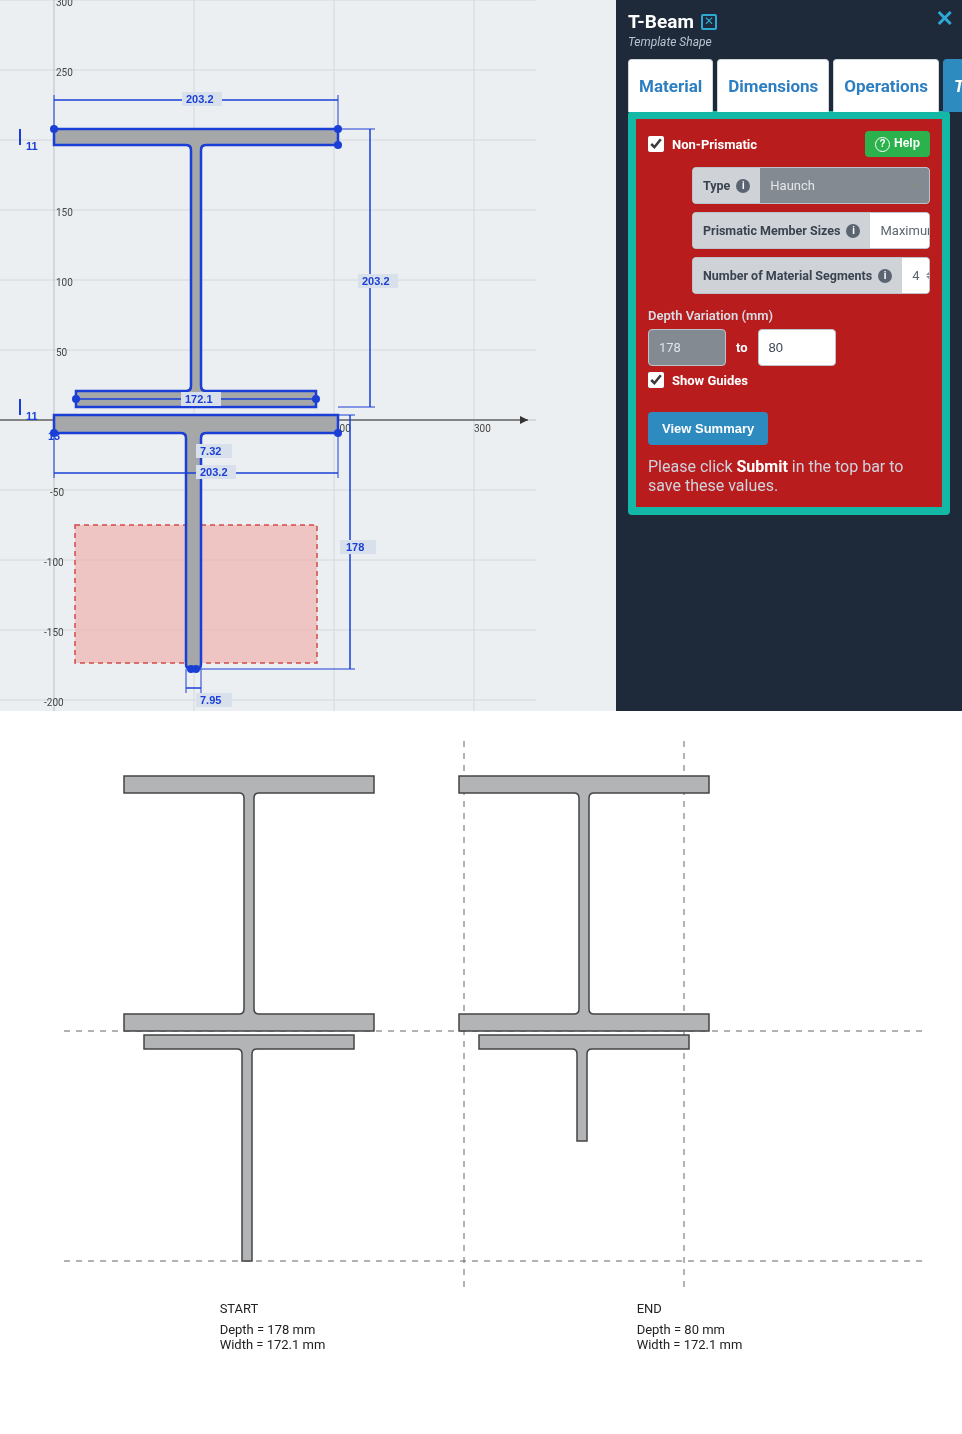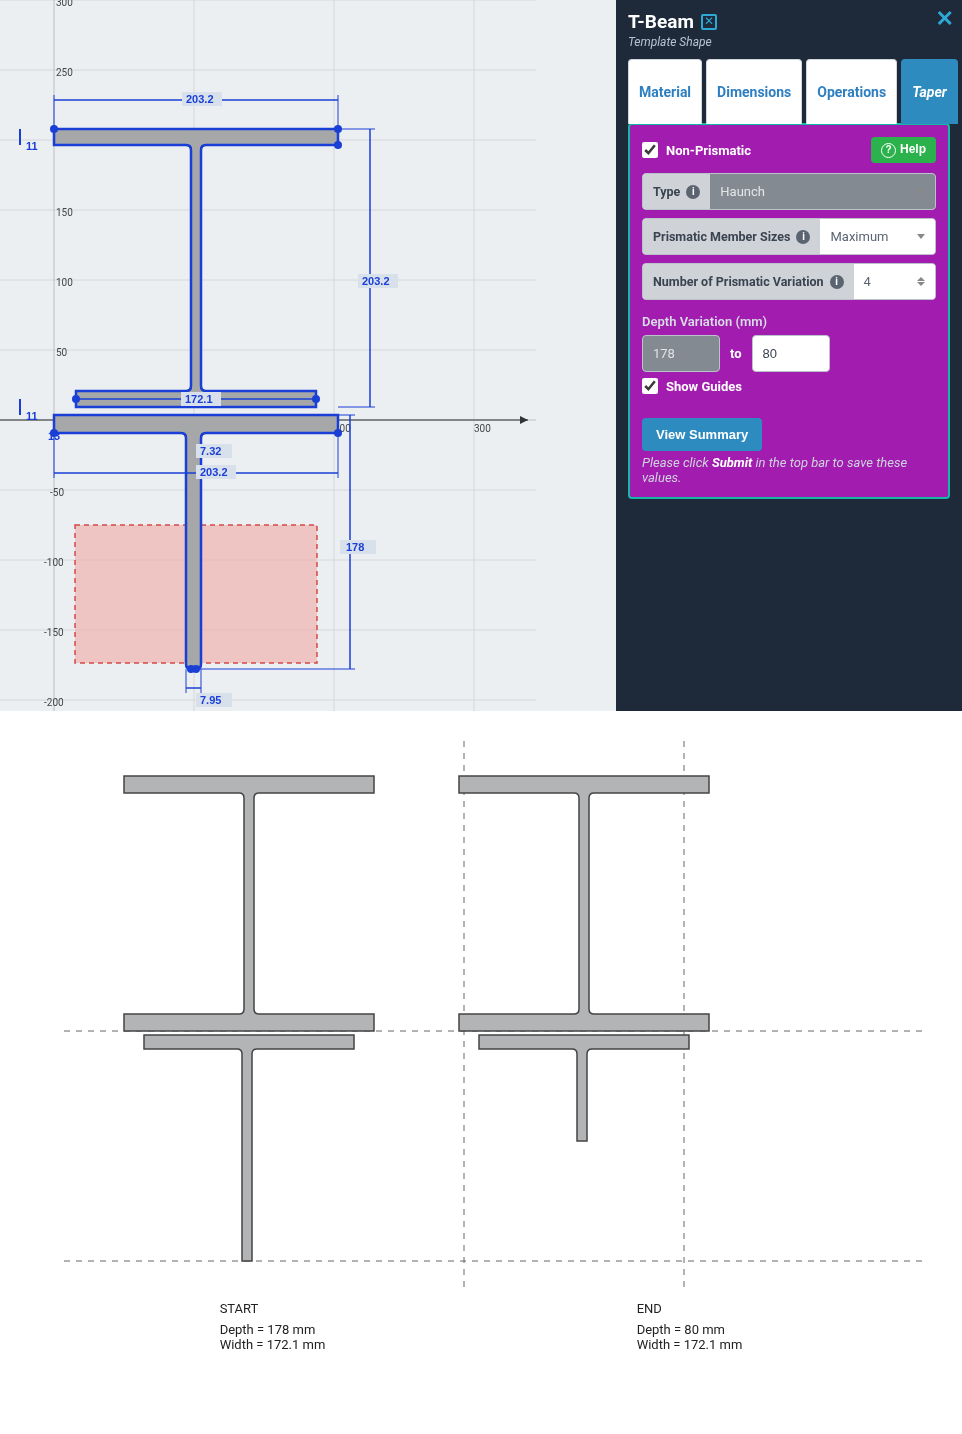--- a/index.html
+++ b/index.html
@@ -7,44 +7,44 @@
   .top { display:flex; height:711px; position:relative; }
   .canvas { flex:1; background:#eceff1; position:relative; overflow:hidden; }
   .canvas svg { position:absolute; inset:0; }
   .panel { width:346px; background:#1e2a3a; color:#e6e9ed; position:relative; padding:10px 12px 12px 12px; }
   .panel h1 { font-size:19px; font-weight:700; color:#fff; display:inline-block; margin-right:4px; }
   .subtitle { font-style:italic; font-size:12px; color:#b8c2cf; margin-top:2px; margin-bottom:10px; }
   .close-x { position:absolute; top:6px; right:8px; color:#2ea9d6; font-size:22px; font-weight:700; cursor:pointer; }
   .delete-icon { display:inline-block; width:16px; height:16px; border:2px solid #2ea9d6; border-radius:2px; position:relative; top:2px; }
   .delete-icon:before { content:"✕"; color:#2ea9d6; font-size:12px; position:absolute; left:1px; top:-2px; }
   .tabs { display:flex; gap:4px; margin-bottom:-1px; }
-  .tab { background:#fff; color:#2e7fc1; font-weight:700; font-size:14px; padding:24px 10px; border:1px solid #d0d6de; border-bottom:none; border-radius:4px 4px 0 0; cursor:pointer; }
+  .tab { background:#fff; color:#2e7fc1; font-weight:700; font-size:17px; padding:16px 10px; border:1px solid #d0d6de; border-bottom:none; border-radius:4px 4px 0 0; cursor:pointer; }
   .tab.active { background:#2e8bc0; color:#fff; border-color:#2e8bc0;font-style:italic; }
-  .box { background:#a21caf; border:2px solid #14b8a6; border-radius:4px; padding:12px; }
+  .box { background:#b91c1c; border:8px solid #14b8a6; border-radius:4px; padding:12px; }
   .row-chk { display:flex; align-items:center; gap:8px; margin-bottom:10px; }
   .row-chk label { color:#fff; font-weight:700; font-size:13px; }
   .help-btn { margin-left:auto; background:#2bb24c; color:#fff; border:none; border-radius:4px; padding:5px 10px; font-weight:700; font-size:12px; cursor:pointer; }
   .help-btn:before { content:"?"; display:inline-block; width:13px; height:13px; border:1.5px solid #fff; border-radius:50%; text-align:center; line-height:12px; font-size:10px; margin-right:4px; }
-  .formrow { display:flex; align-items:stretch; margin-top:8px; border-radius:4px; overflow:hidden; border:1px solid #bcc2c9; background:#e3e6ea; }
+  .formrow { display:flex; align-items:stretch; margin-top:8px; border-radius:4px; overflow:hidden; border:1px solid #bcc2c9; background:#e3e6ea;margin-left:44px; }
   .formrow .lbl { flex:0 0 auto; padding:10px 10px; background:#cfd3d8; color:#3a4350; font-weight:700; font-size:12.5px; display:flex; align-items:center; gap:6px; }
   .info-dot { display:inline-block; width:14px; height:14px; border-radius:50%; background:#5b6572; color:#fff; font-size:10px; font-weight:700; text-align:center; line-height:14px; }
   .formrow .val { flex:1; padding:9px 10px; background:#838a92; color:#e4e7ea; font-size:13px; display:flex; align-items:center; justify-content:space-between; }
   .formrow.light .val { background:#fff; color:#5b6572; }
   .caret { width:0; height:0; border-left:4px solid transparent; border-right:4px solid transparent; border-top:5px solid #888; }
   .stepper { display:flex; flex-direction:column; gap:1px; margin-left:6px; }
   .stepper span { width:0;height:0;border-left:4px solid transparent;border-right:4px solid transparent; }
   .stepper .up{ border-bottom:4px solid #888;} .stepper .dn{ border-top:4px solid #888;}
   .deplabel { margin-top:14px; color:#d7dde5; font-size:13px; font-weight:600; }
   .deprow { display:flex; align-items:center; gap:10px; margin-top:6px; }
   .depbox { width:78px; padding:10px 10px; border-radius:4px; border:1px solid #bcc2c9; font-size:13px; }
   .depbox.readonly { background:#838a92; color:#dfe3e7; }
   .depbox.edit { background:#fff; color:#3a4350; }
   .to { color:#fff; font-weight:700; }
   .view-summary { margin-top:14px; background:#2e8bc0; color:#fff; border:none; border-radius:4px; padding:9px 14px; font-weight:700; font-size:13px; cursor:pointer; }
-  .hint { margin-top:4px; font-size:13px; color:#cdd4dd;font-style:italic; }
+  .hint { margin-top:12px; font-size:16px; color:#cdd4dd; }
   .hint b { color:#fff; }
   input[type=checkbox]{ width:16px; height:16px; accent-color:#fff; }
 
   
   .bottom { padding:20px 64px 40px; position:relative; }
   .bottom svg { display:block; margin:0 auto; }
   .captions { display:flex; justify-content:space-around; margin-top:10px; }
   .cap { font-size:13px; }
   .cap .h { margin-bottom:6px; }
   .dimlabel { font-family: Arial, sans-serif; font-size:11px; fill:#1a3fd6; font-weight:700; }
@@ -213,21 +213,21 @@
             <span class="info-dot">i</span>
           </div>
         <div class="val">
             <span>Maximum</span>
             <span class="caret"></span>
           </div>
       </div>
 
       <div class="formrow light">
         <div class="lbl">
-            <span>Number of Prismatic Variation</span>
+            <span>Number of Material Segments</span>
             <span class="info-dot">i</span>
           </div>
         <div class="val">
             <span>4</span>
             <span class="stepper">
               <span class="up"></span>
               <span class="dn"></span>
             </span>
           </div>
       </div>

